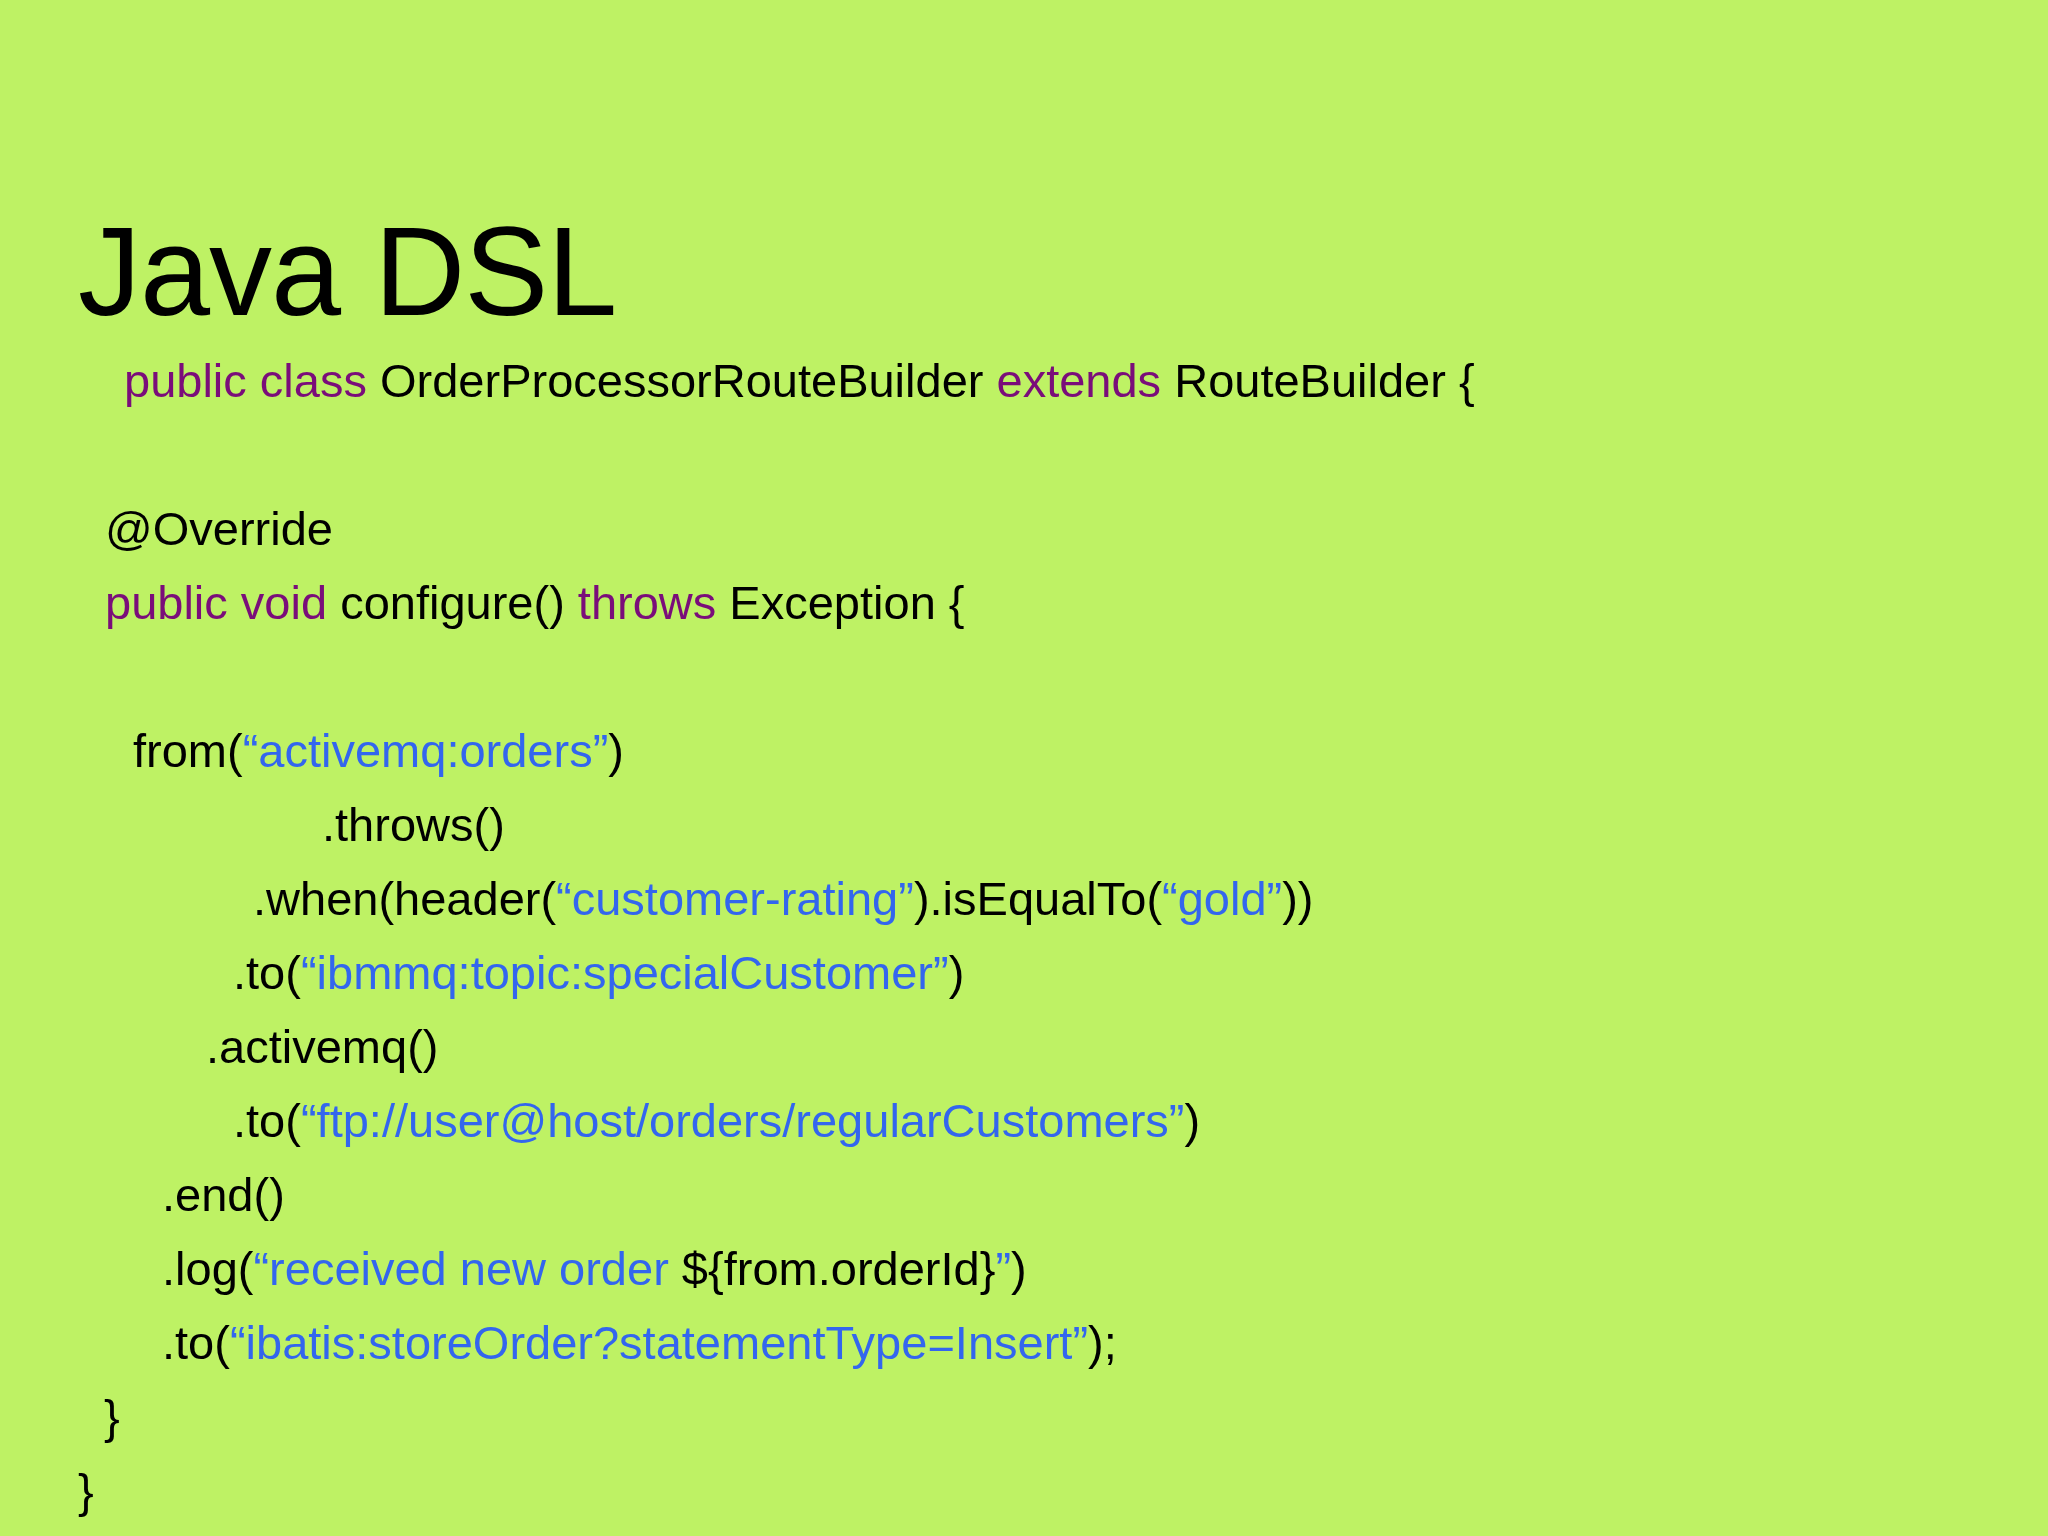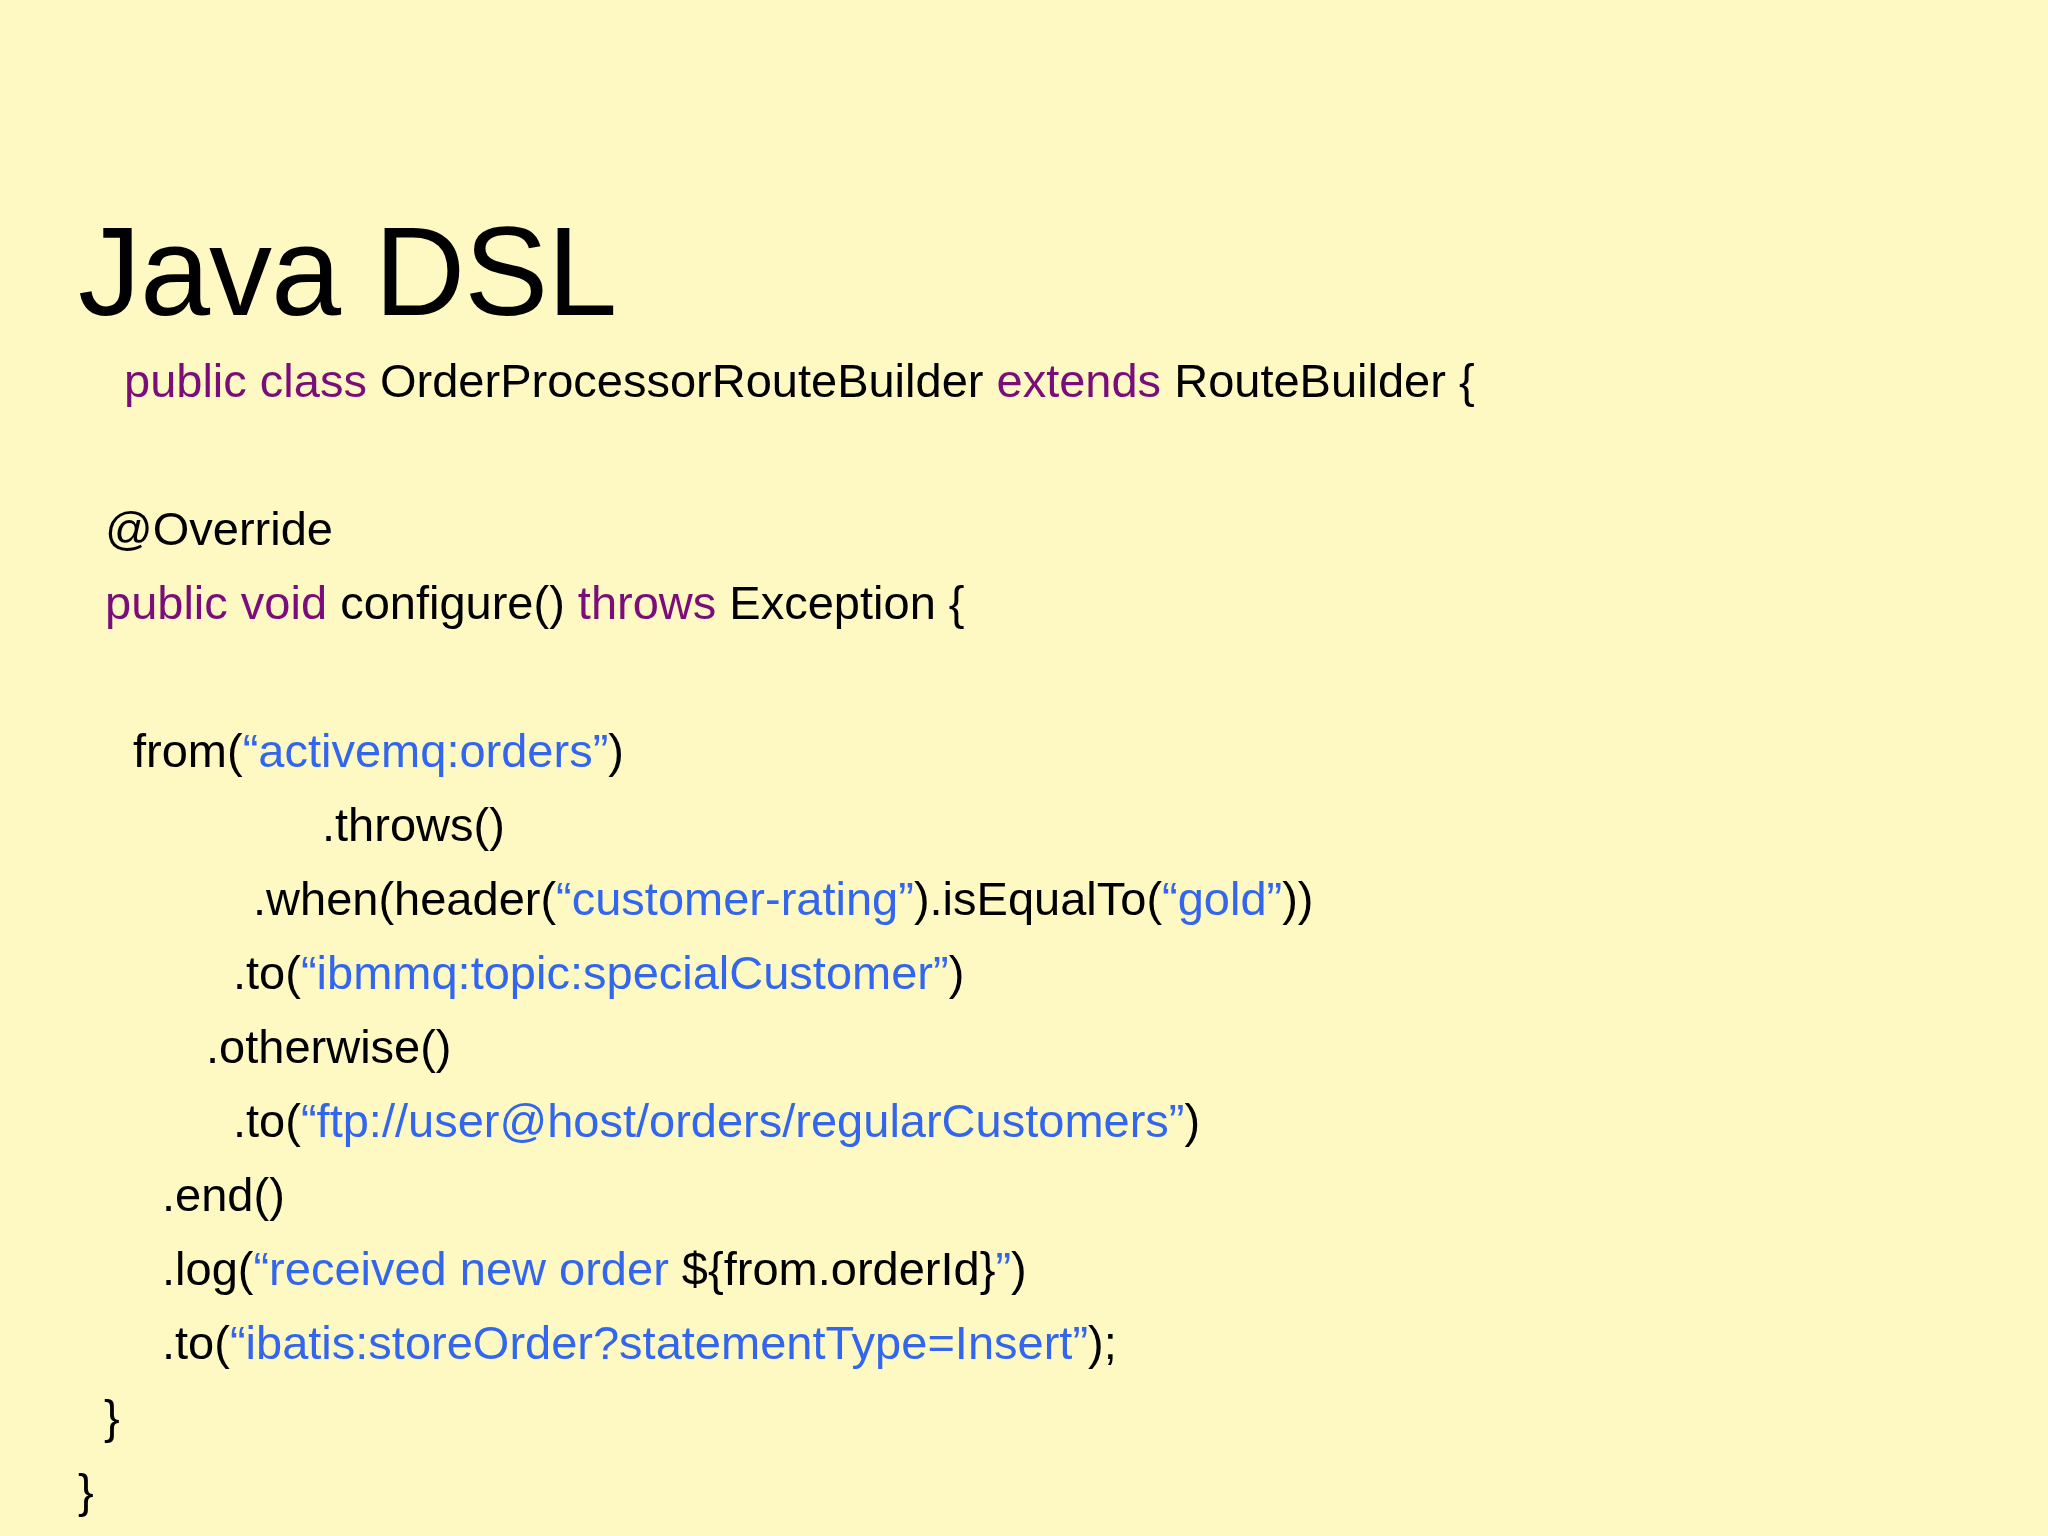--- a/index.html
+++ b/index.html
@@ -13,21 +13,21 @@
     height: 1536px;
     overflow: hidden;
     font-family: "Liberation Sans", sans-serif;
     -webkit-font-smoothing: antialiased;
   }
 
   #slide {
     position: relative;
     width: 2048px;
     height: 1536px;
-    background: #fef9c3;
+    background: #bef264;
   }
 
   
   #slide-title {
     position: absolute;
     left: 78px;
     top: 120px;
     font-size: 126px;
     line-height: 1.08;
     font-weight: 400;
@@ -87,21 +87,21 @@
   <div id="code-block">
       <div class="code-line ind-cls"><span class="tok-keyword">public class </span><span class="tok-plain">OrderProcessorRouteBuilder </span><span class="tok-keyword">extends </span><span class="tok-plain">RouteBuilder {</span></div>
       <div class="code-line ind-0 blank">&nbsp;</div>
       <div class="code-line ind-mth"><span class="tok-annotation">@Override</span></div>
       <div class="code-line ind-mth"><span class="tok-keyword">public void </span><span class="tok-plain">configure() </span><span class="tok-keyword">throws </span><span class="tok-plain">Exception {</span></div>
       <div class="code-line ind-0 blank">&nbsp;</div>
       <div class="code-line ind-from"><span class="tok-plain">from(</span><span class="tok-string">“activemq:orders”</span><span class="tok-plain">)</span></div>
       <div class="code-line ind-choice"><span class="tok-plain">.throws()</span></div>
       <div class="code-line ind-when"><span class="tok-plain">.when(header(</span><span class="tok-string">“customer-rating”</span><span class="tok-plain">).isEqualTo(</span><span class="tok-string">“gold”</span><span class="tok-plain">))</span></div>
       <div class="code-line ind-to1"><span class="tok-plain">.to(</span><span class="tok-string">“ibmmq:topic:specialCustomer”</span><span class="tok-plain">)</span></div>
-      <div class="code-line ind-other"><span class="tok-plain">.otherwise()</span></div>
+      <div class="code-line ind-other"><span class="tok-plain">.activemq()</span></div>
       <div class="code-line ind-to2"><span class="tok-plain">.to(</span><span class="tok-string">“ftp://user@host/orders/regularCustomers”</span><span class="tok-plain">)</span></div>
       <div class="code-line ind-end"><span class="tok-plain">.end()</span></div>
       <div class="code-line ind-end"><span class="tok-plain">.log(</span><span class="tok-string">“received new order </span><span class="tok-expression">${from.orderId}</span><span class="tok-string">”</span><span class="tok-plain">)</span></div>
       <div class="code-line ind-end"><span class="tok-plain">.to(</span><span class="tok-string">“ibatis:storeOrder?statementType=Insert”</span><span class="tok-plain">);</span></div>
       <div class="code-line ind-brace1"><span class="tok-plain">}</span></div>
       <div class="code-line ind-brace2"><span class="tok-plain">}</span></div>
     </div>
 
 </div>
 

